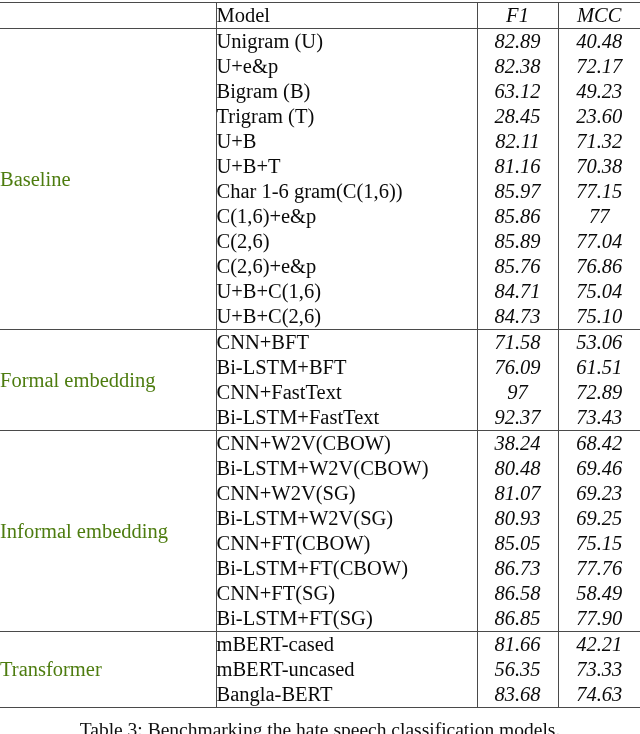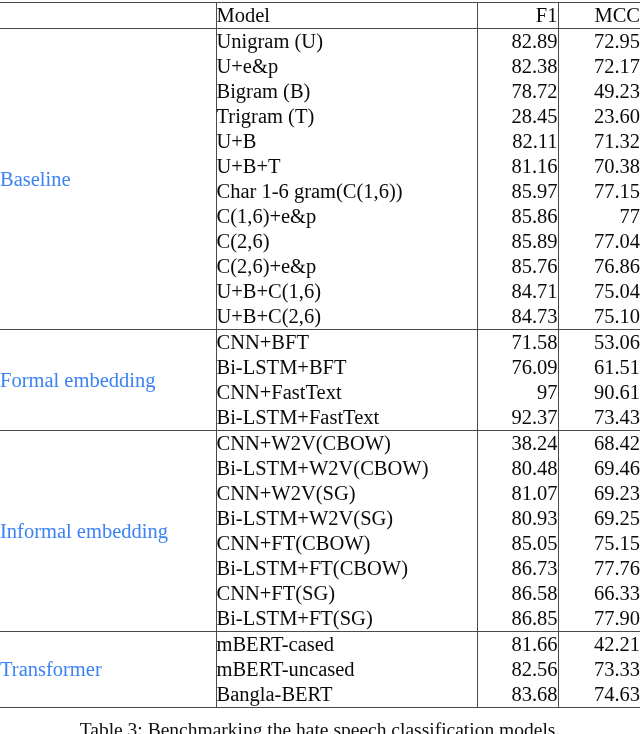--- a/index.html
+++ b/index.html
@@ -52,31 +52,32 @@
   .rule-mid      { border-bottom: 1.4px solid #4a4a4a; }
   .rule-bottom   { border-bottom: 1.6px solid #4a4a4a; }
 
   
   .vl-left  { border-left: 1.6px solid #4a4a4a; }
 
   .cell-group {
     text-align: left;
     padding-left: 14px;
     font-size: 20.5px;
-    color: #3b82f6;
+    color: #4d7c0f;
   }
   .cell-model {
     text-align: left;
     padding-left: 11px;
     white-space: nowrap;
   }
   .cell-num {
-    text-align: right;
+    text-align: center;
     padding-left: 10px;
     white-space: nowrap;
+    font-style: italic;
   }
   .bold { font-weight: bold; }
 
   
   .hdr td { height: 24px; line-height: 24px; }
 
   
   .caption {
     position: absolute;
     left: 0;
@@ -105,30 +106,30 @@
         <tr class="hdr rule-top rule-mid">
           <td class="cell-group"></td>
           <td class="cell-model vl-left">Model</td>
           <td class="cell-num vl-left">F1</td>
           <td class="cell-num vl-left">MCC</td>
         </tr>
         <tr class="data-row">
           <td class="cell-group" rowspan="12">Baseline</td>
           <td class="cell-model vl-left">Unigram (U)</td>
           <td class="cell-num vl-left">82.89</td>
-          <td class="cell-num vl-left">72.95</td>
+          <td class="cell-num vl-left">40.48</td>
         </tr>
         <tr class="data-row">
           <td class="cell-model vl-left">U+e&amp;p</td>
           <td class="cell-num vl-left">82.38</td>
           <td class="cell-num vl-left">72.17</td>
         </tr>
         <tr class="data-row">
           <td class="cell-model vl-left">Bigram (B)</td>
-          <td class="cell-num vl-left">78.72</td>
+          <td class="cell-num vl-left">63.12</td>
           <td class="cell-num vl-left">49.23</td>
         </tr>
         <tr class="data-row">
           <td class="cell-model vl-left">Trigram (T)</td>
           <td class="cell-num vl-left">28.45</td>
           <td class="cell-num vl-left">23.60</td>
         </tr>
         <tr class="data-row">
           <td class="cell-model vl-left">U+B</td>
           <td class="cell-num vl-left">82.11</td>
@@ -176,21 +177,21 @@
           <td class="cell-num vl-left">53.06</td>
         </tr>
         <tr class="data-row">
           <td class="cell-model vl-left">Bi-LSTM+BFT</td>
           <td class="cell-num vl-left">76.09</td>
           <td class="cell-num vl-left">61.51</td>
         </tr>
         <tr class="data-row">
           <td class="cell-model vl-left">CNN+FastText</td>
           <td class="cell-num vl-left">97</td>
-          <td class="cell-num vl-left">90.61</td>
+          <td class="cell-num vl-left">72.89</td>
         </tr>
         <tr class="data-row rule-mid">
           <td class="cell-model vl-left">Bi-LSTM+FastText</td>
           <td class="cell-num vl-left">92.37</td>
           <td class="cell-num vl-left">73.43</td>
         </tr>
         <tr class="data-row">
           <td class="cell-group" rowspan="8">Informal embedding</td>
           <td class="cell-model vl-left">CNN+W2V(CBOW)</td>
           <td class="cell-num vl-left">38.24</td>
@@ -217,36 +218,36 @@
           <td class="cell-num vl-left">75.15</td>
         </tr>
         <tr class="data-row">
           <td class="cell-model vl-left">Bi-LSTM+FT(CBOW)</td>
           <td class="cell-num vl-left">86.73</td>
           <td class="cell-num vl-left">77.76</td>
         </tr>
         <tr class="data-row">
           <td class="cell-model vl-left">CNN+FT(SG)</td>
           <td class="cell-num vl-left">86.58</td>
-          <td class="cell-num vl-left">66.33</td>
+          <td class="cell-num vl-left">58.49</td>
         </tr>
         <tr class="data-row rule-mid">
           <td class="cell-model vl-left bold">Bi-LSTM+FT(SG)</td>
           <td class="cell-num vl-left bold">86.85</td>
           <td class="cell-num vl-left bold">77.90</td>
         </tr>
         <tr class="data-row">
           <td class="cell-group" rowspan="3">Transformer</td>
           <td class="cell-model vl-left">mBERT-cased</td>
           <td class="cell-num vl-left">81.66</td>
           <td class="cell-num vl-left">42.21</td>
         </tr>
         <tr class="data-row">
           <td class="cell-model vl-left">mBERT-uncased</td>
-          <td class="cell-num vl-left">82.56</td>
+          <td class="cell-num vl-left">56.35</td>
           <td class="cell-num vl-left">73.33</td>
         </tr>
         <tr class="data-row rule-bottom">
           <td class="cell-model vl-left">Bangla-BERT</td>
           <td class="cell-num vl-left">83.68</td>
           <td class="cell-num vl-left">74.63</td>
         </tr>
       </tbody>
   </table>
 

